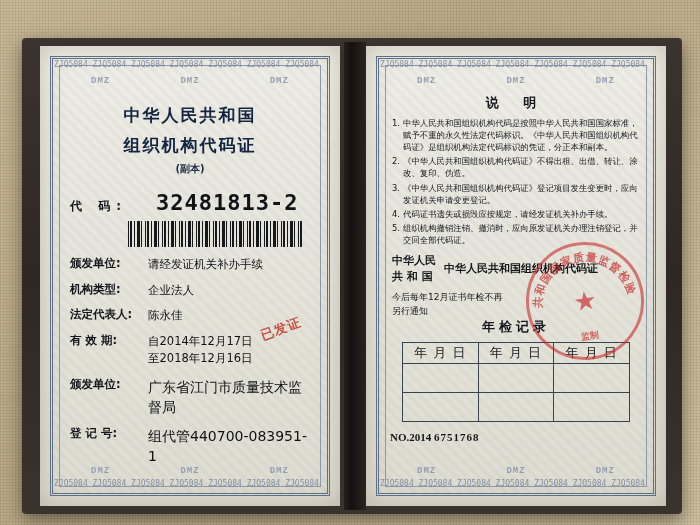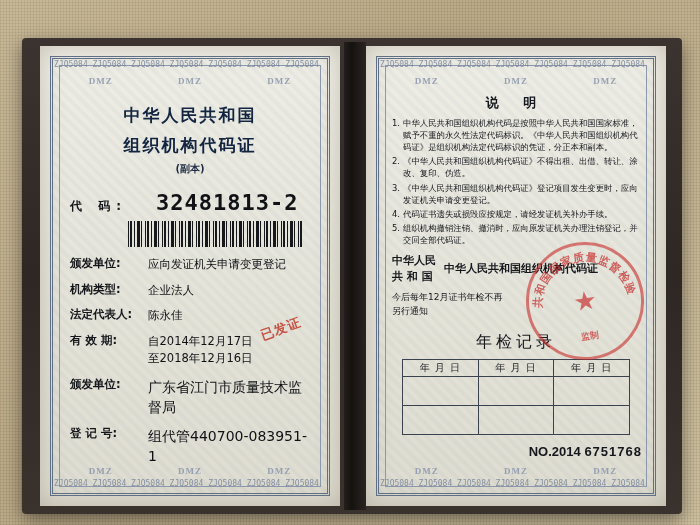--- a/index.html
+++ b/index.html
@@ -79,21 +79,21 @@
     opacity: .85;
   }
   .guilloche-top { top: 14px; }
   .guilloche-bottom { bottom: 14px; }
 
   .dmz-row {
     position: absolute;
     left: 16px; right: 16px;
     display: flex;
     justify-content: space-around;
-    font-family: Liberation Serif, serif;
+    font-family: Liberation Mono, monospace;
     font-size: 9px;
     font-weight: bold;
     color: #8d99ae;
     letter-spacing: 1px;
     opacity: .9;
   }
   .dmz-top { top: 30px; }
   .dmz-bottom { bottom: 30px; }
 
   
@@ -267,47 +267,46 @@
   .seal .bottomtext {
     position: absolute;
     left: 0; right: 0; bottom: 14px;
     text-align: center;
     font-size: 9px;
     font-weight: bold;
   }
 
   .check-title {
     text-align: center;
-    font-size: 16px;
-    font-weight: normal;
+    font-size: 13px;
+    font-weight: bold;
     letter-spacing: 4px;
-    margin-top: 14px;
   }
   table.check {
     margin: 6px auto 0;
     border-collapse: collapse;
     width: 228px;
   }
   table.check td {
     border: 1px solid #3a4250;
     height: 26px;
   }
   table.check td.hdr {
     height: 14px;
-    font-size: 10px;
+    font-size: 13px;
     text-align: center;
     letter-spacing: 1px;
     color: #1a1d23;
   }
   .no-row {
     margin-top: 9px;
-    text-align: right;
-    font-size: 13px;
-    font-weight: bold;
-    font-family: Liberation Sans, sans-serif;
+    text-align: left;
+    font-size: 11px;
+    font-weight: bold;
+    font-family: Liberation Serif, serif;
     color: #14161b;
   }
   .no-row .serial { letter-spacing: 1px; }
 </style>
 </head>
 <body>
 
 <div id="stage">
   <div class="book">
 
@@ -332,21 +331,21 @@
         <div class="title-cn title-3">(副本)</div>
 
         <div class="code-row">
           <span class="code-label">代      码:</span>
           <span class="code-value">32481813-2</span>
         </div>
         <div class="barcode"></div>
 
         <div class="field">
           <span class="f-label">颁发单位:</span>
-          <span class="f-value">应向发证机关申请变更登记</span>
+          <span class="f-value">请经发证机关补办手续</span>
         </div>
         <div class="field">
           <span class="f-label">机构类型:</span>
           <span class="f-value">企业法人</span>
         </div>
         <div class="field">
           <span class="f-label">法定代表人:</span>
           <span class="f-value">陈永佳</span>
         </div>
         <div class="field">

